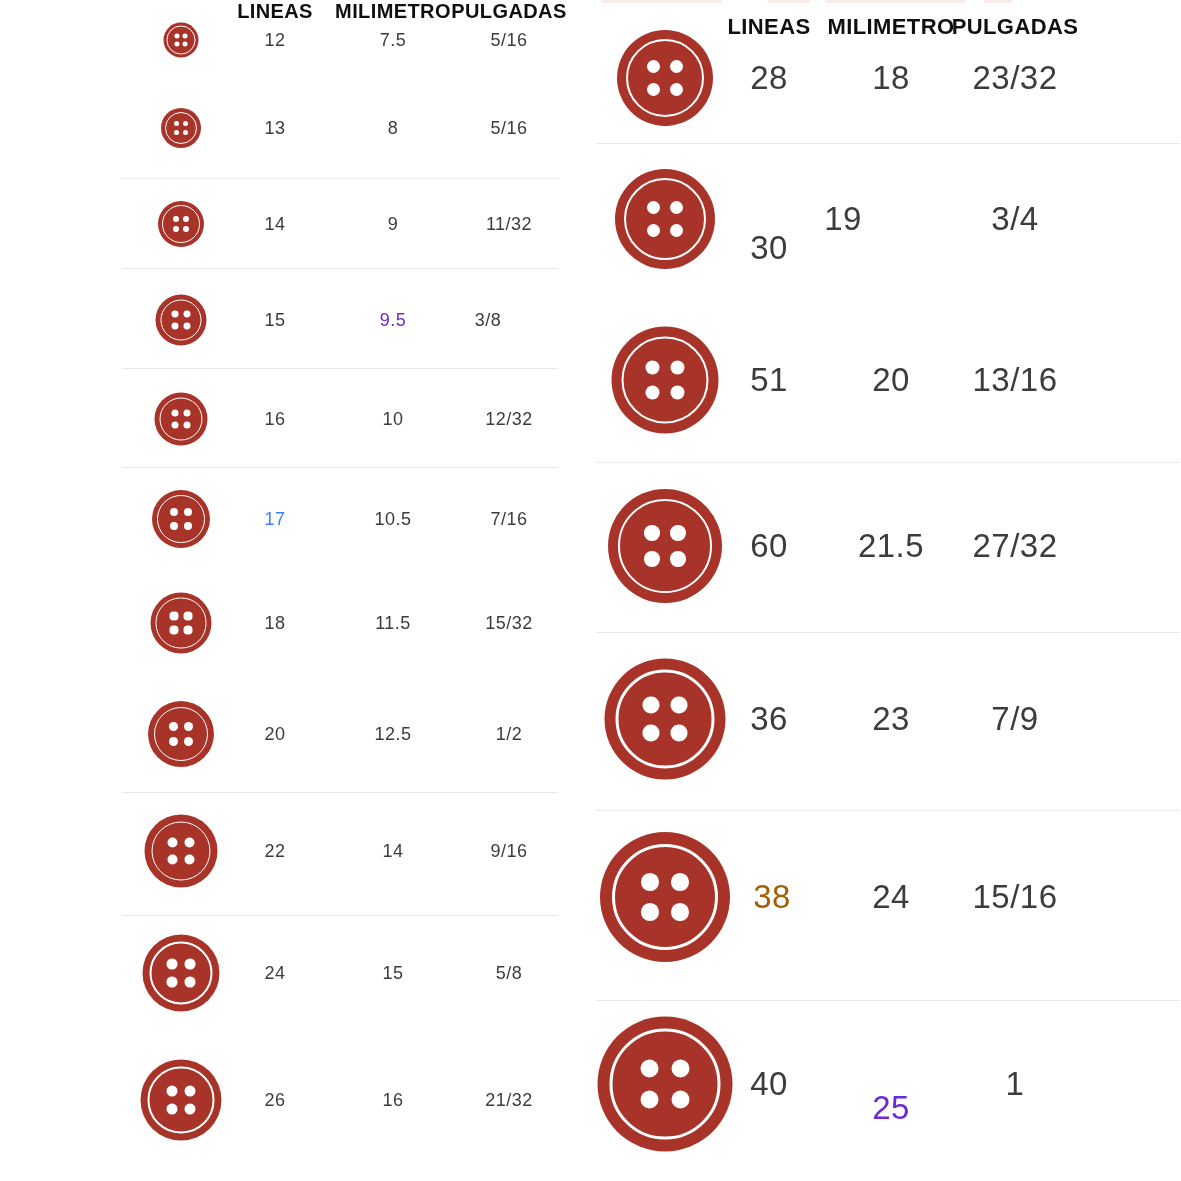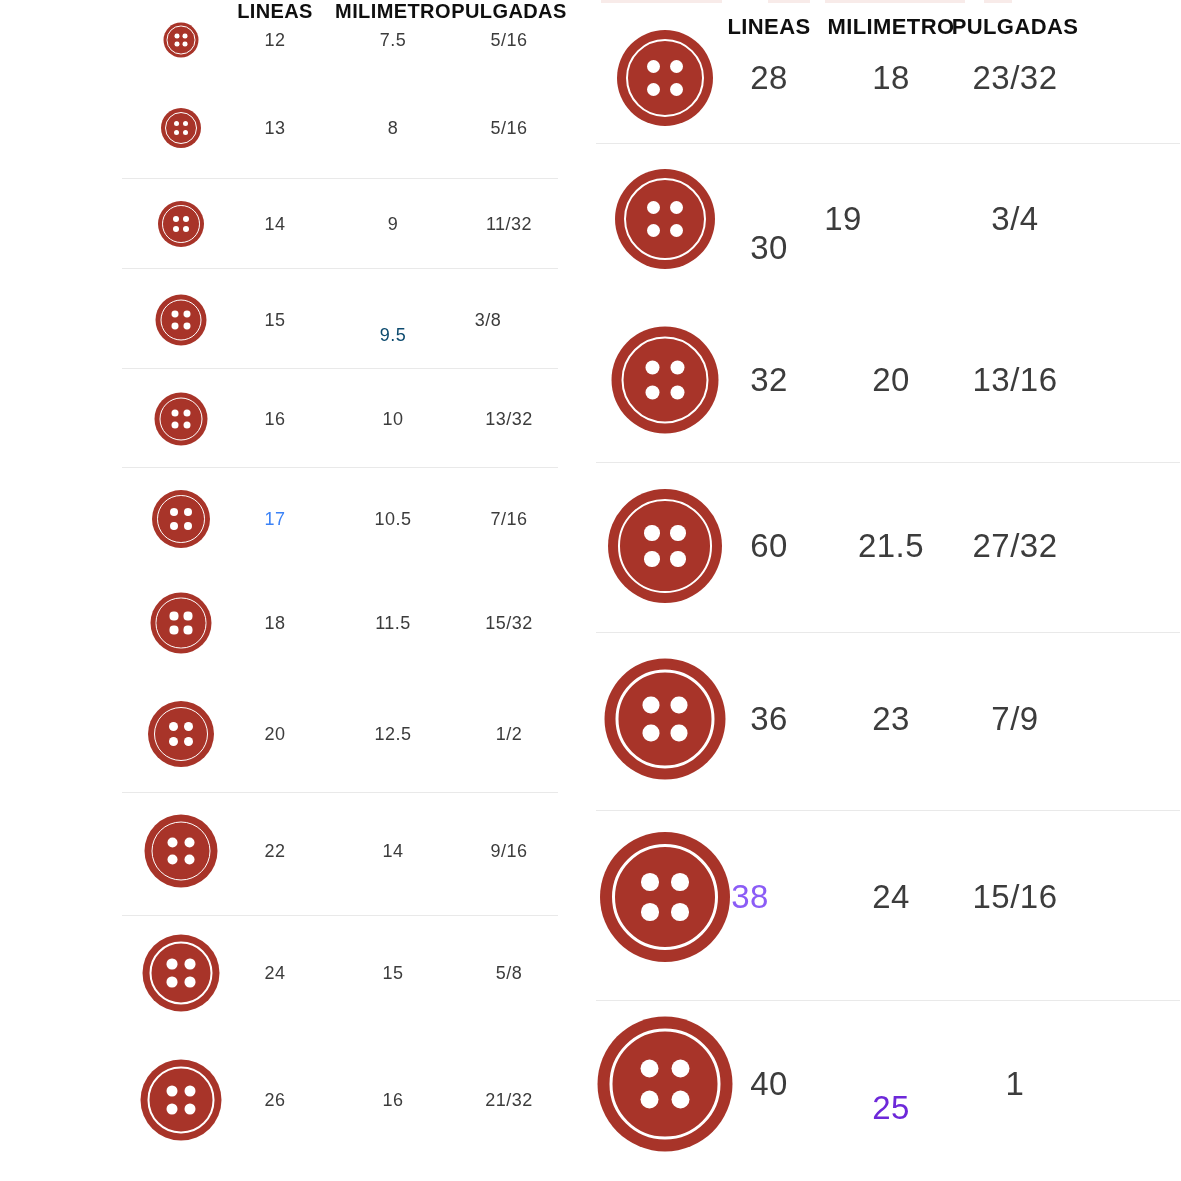--- a/index.html
+++ b/index.html
@@ -72,34 +72,34 @@
         </div>
         <div class="row">
           <div class="btn" style="width: 51px; height: 51px; left: 181px; top: 320px; background: rgb(168, 52, 41);">
             <div class="ring" style="inset: 4.59px; border-width: 1.4px;"></div>
             <div class="hole" style="width: 6.885px; height: 6.885px; left: 16.1925px; top: 16.1925px;"></div>
             <div class="hole" style="width: 6.885px; height: 6.885px; left: 27.9225px; top: 16.1925px;"></div>
             <div class="hole" style="width: 6.885px; height: 6.885px; left: 16.1925px; top: 27.9225px;"></div>
             <div class="hole" style="width: 6.885px; height: 6.885px; left: 27.9225px; top: 27.9225px;"></div>
           </div>
           <div class="cell" style="left: 275px; top: 320px; color: rgb(60, 60, 60);">15</div>
-          <div class="cell" style="left: 393px; top: 320px; color: #0c4a6e; margin-top: 15px;">9.5</div>
+          <div class="cell" style="left: 393px; top: 320px; color: #6d28d9;">9.5</div>
           <div class="cell" style="left: 488px; top: 320px; color: rgb(60, 60, 60);">3/8</div>
         </div>
         <div class="row">
           <div class="btn" style="width: 53px; height: 53px; left: 181px; top: 419px; background: rgb(168, 52, 41);">
             <div class="ring" style="inset: 4.77px; border-width: 1.4px;"></div>
             <div class="hole" style="width: 7.155px; height: 7.155px; left: 16.8275px; top: 16.8275px;"></div>
             <div class="hole" style="width: 7.155px; height: 7.155px; left: 29.0175px; top: 16.8275px;"></div>
             <div class="hole" style="width: 7.155px; height: 7.155px; left: 16.8275px; top: 29.0175px;"></div>
             <div class="hole" style="width: 7.155px; height: 7.155px; left: 29.0175px; top: 29.0175px;"></div>
           </div>
           <div class="cell" style="left: 275px; top: 419px; color: rgb(60, 60, 60);">16</div>
           <div class="cell" style="left: 393px; top: 419px; color: rgb(60, 60, 60);">10</div>
-          <div class="cell" style="left: 509px; top: 419px; color: rgb(60, 60, 60);">13/32</div>
+          <div class="cell" style="left: 509px; top: 419px; color: rgb(60, 60, 60);">12/32</div>
         </div>
         <div class="row">
           <div class="btn" style="width: 58px; height: 58px; left: 181px; top: 519px; background: rgb(168, 52, 41);">
             <div class="ring" style="inset: 5.22px; border-width: 1.508px;"></div>
             <div class="hole" style="width: 7.83px; height: 7.83px; left: 18.415px; top: 18.415px;"></div>
             <div class="hole" style="width: 7.83px; height: 7.83px; left: 31.755px; top: 18.415px;"></div>
             <div class="hole" style="width: 7.83px; height: 7.83px; left: 18.415px; top: 31.755px;"></div>
             <div class="hole" style="width: 7.83px; height: 7.83px; left: 31.755px; top: 31.755px;"></div>
           </div>
           <div class="cell" style="left: 275px; top: 519px; color: #3b82f6;">17</div>
@@ -207,21 +207,21 @@
           <div class="cell" style="left: 1015px; top: 219px; color: rgb(60, 60, 60);">3/4</div>
         </div>
         <div class="row">
           <div class="btn" style="width: 107px; height: 107px; left: 665px; top: 380px; background: rgb(168, 52, 41);">
             <div class="ring" style="inset: 9.63px; border-width: 2.782px;"></div>
             <div class="hole" style="width: 14.445px; height: 14.445px; left: 33.9725px; top: 33.9725px;"></div>
             <div class="hole" style="width: 14.445px; height: 14.445px; left: 58.5825px; top: 33.9725px;"></div>
             <div class="hole" style="width: 14.445px; height: 14.445px; left: 33.9725px; top: 58.5825px;"></div>
             <div class="hole" style="width: 14.445px; height: 14.445px; left: 58.5825px; top: 58.5825px;"></div>
           </div>
-          <div class="cell" style="left: 769px; top: 380px; color: rgb(60, 60, 60);">32</div>
+          <div class="cell" style="left: 769px; top: 380px; color: rgb(60, 60, 60);">51</div>
           <div class="cell" style="left: 891px; top: 380px; color: rgb(60, 60, 60);">20</div>
           <div class="cell" style="left: 1015px; top: 380px; color: rgb(60, 60, 60);">13/16</div>
         </div>
         <div class="row">
           <div class="btn" style="width: 114px; height: 114px; left: 665px; top: 546px; background: rgb(168, 52, 41);">
             <div class="ring" style="inset: 10.26px; border-width: 2.964px;"></div>
             <div class="hole" style="width: 15.39px; height: 15.39px; left: 36.195px; top: 36.195px;"></div>
             <div class="hole" style="width: 15.39px; height: 15.39px; left: 62.415px; top: 36.195px;"></div>
             <div class="hole" style="width: 15.39px; height: 15.39px; left: 36.195px; top: 62.415px;"></div>
             <div class="hole" style="width: 15.39px; height: 15.39px; left: 62.415px; top: 62.415px;"></div>
@@ -243,21 +243,21 @@
           <div class="cell" style="left: 1015px; top: 719px; color: rgb(60, 60, 60);">7/9</div>
         </div>
         <div class="row">
           <div class="btn" style="width: 130px; height: 130px; left: 665px; top: 897px; background: rgb(168, 52, 41);">
             <div class="ring" style="inset: 11.7px; border-width: 3.38px;"></div>
             <div class="hole" style="width: 17.55px; height: 17.55px; left: 41.275px; top: 41.275px;"></div>
             <div class="hole" style="width: 17.55px; height: 17.55px; left: 71.175px; top: 41.275px;"></div>
             <div class="hole" style="width: 17.55px; height: 17.55px; left: 41.275px; top: 71.175px;"></div>
             <div class="hole" style="width: 17.55px; height: 17.55px; left: 71.175px; top: 71.175px;"></div>
           </div>
-          <div class="cell" style="left: 750px; top: 897px; color: #8b5cf6;">38</div>
+          <div class="cell" style="left: 772px; top: 897px; color: #a16207;">38</div>
           <div class="cell" style="left: 891px; top: 897px; color: rgb(60, 60, 60);">24</div>
           <div class="cell" style="left: 1015px; top: 897px; color: rgb(60, 60, 60);">15/16</div>
         </div>
         <div class="row">
           <div class="btn" style="width: 135px; height: 135px; left: 665px; top: 1084px; background: rgb(168, 52, 41);">
             <div class="ring" style="inset: 12.15px; border-width: 3.51px;"></div>
             <div class="hole" style="width: 18.225px; height: 18.225px; left: 42.8625px; top: 42.8625px;"></div>
             <div class="hole" style="width: 18.225px; height: 18.225px; left: 73.9125px; top: 42.8625px;"></div>
             <div class="hole" style="width: 18.225px; height: 18.225px; left: 42.8625px; top: 73.9125px;"></div>
             <div class="hole" style="width: 18.225px; height: 18.225px; left: 73.9125px; top: 73.9125px;"></div>

